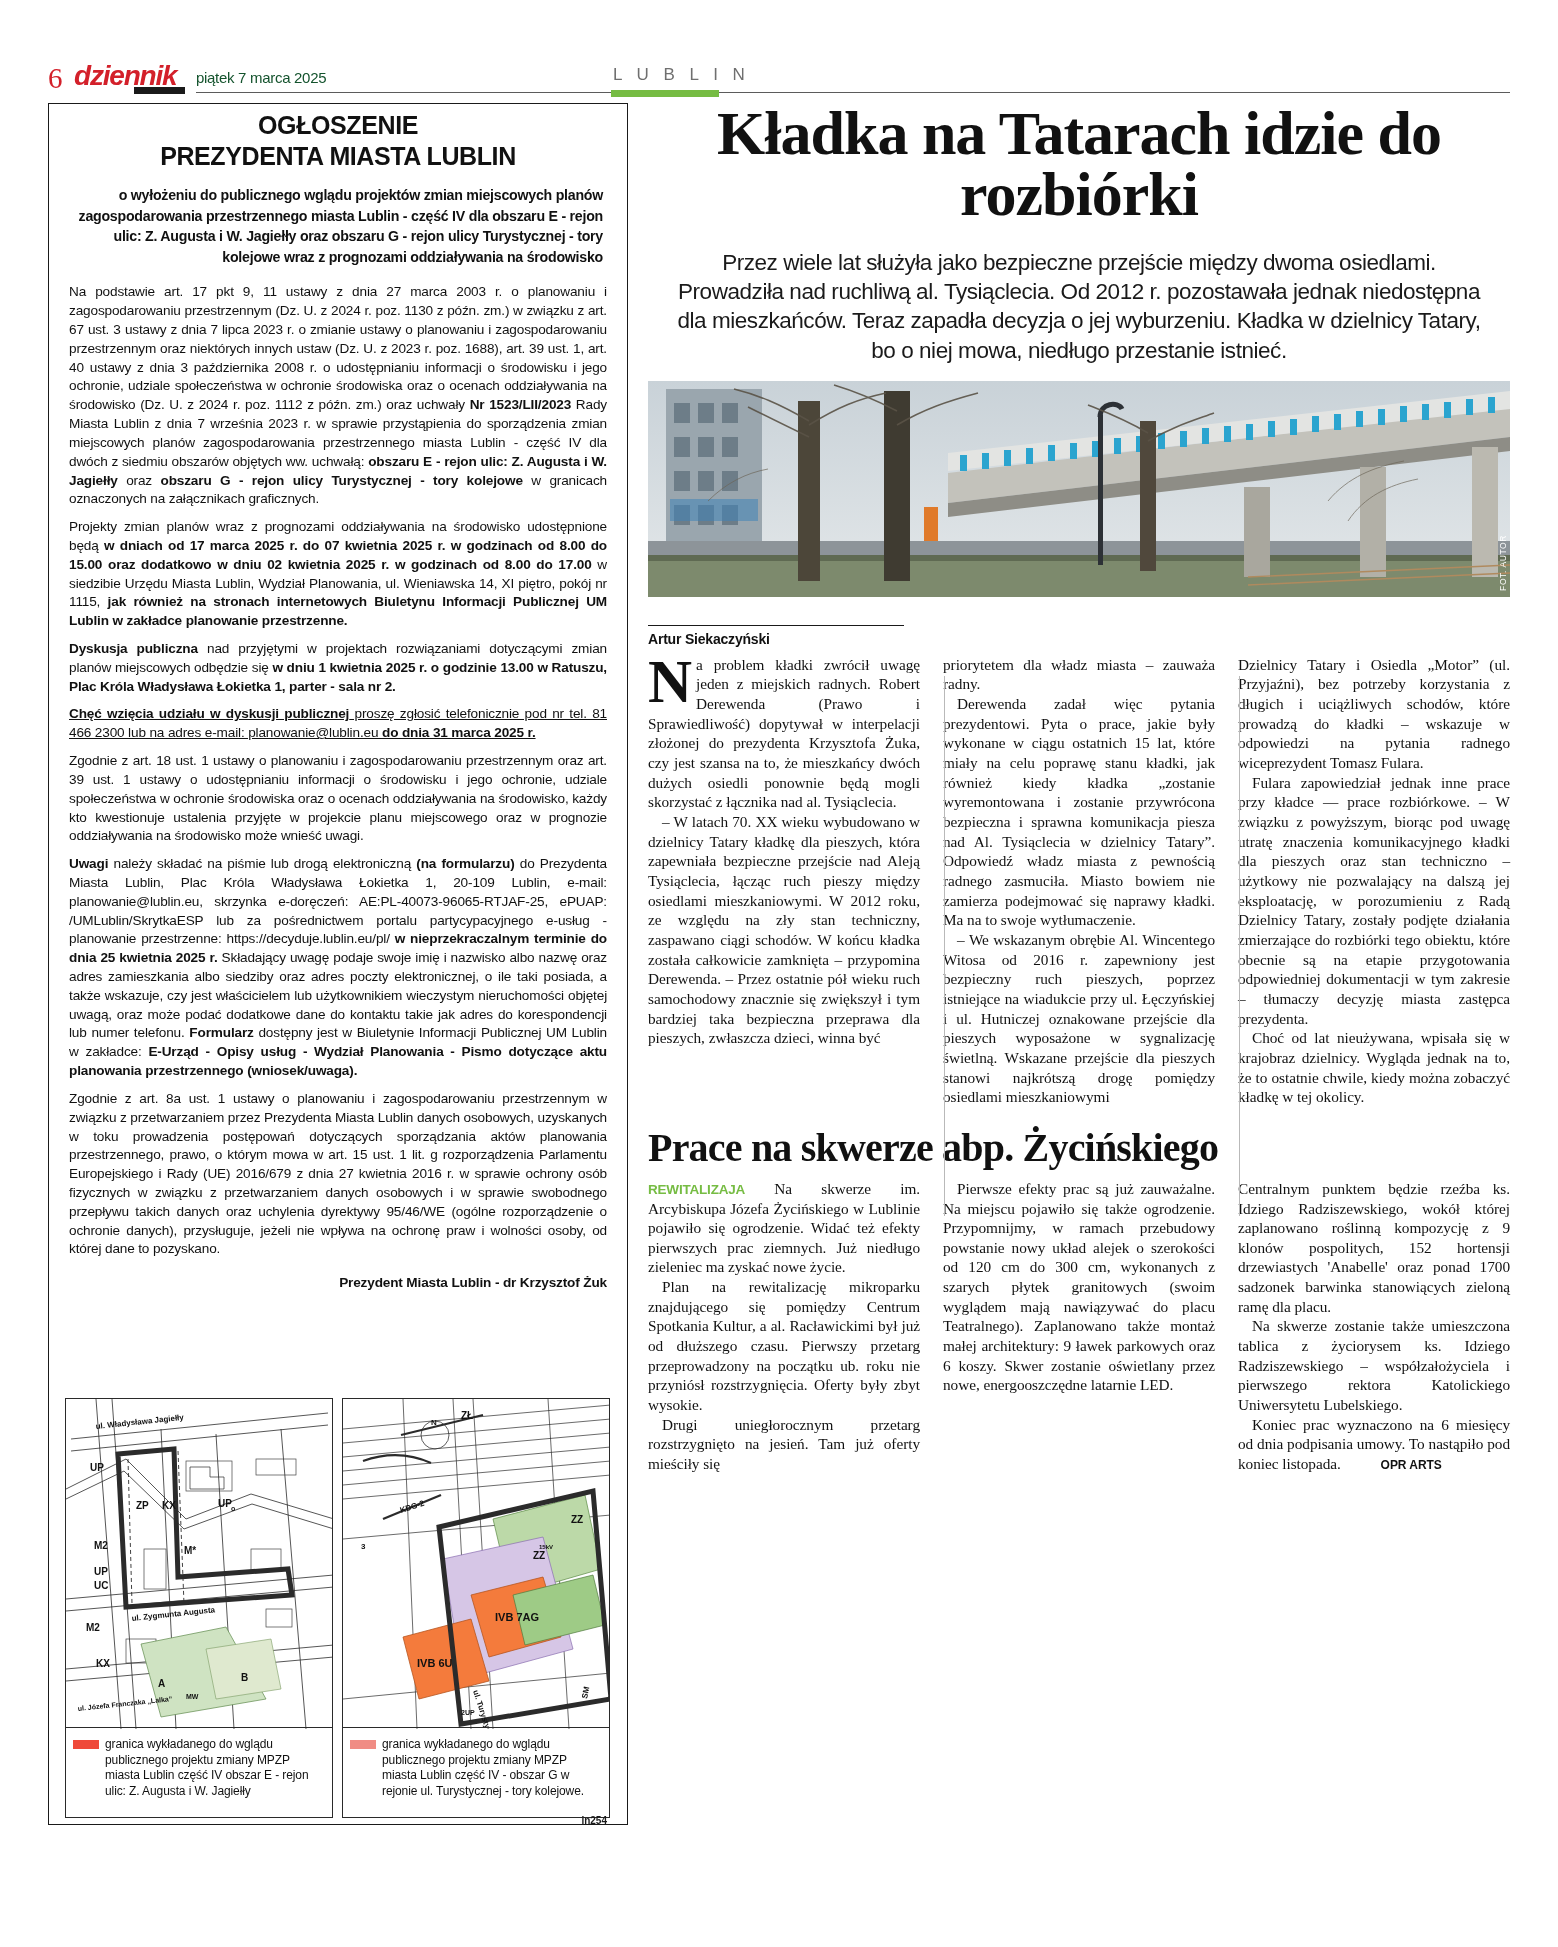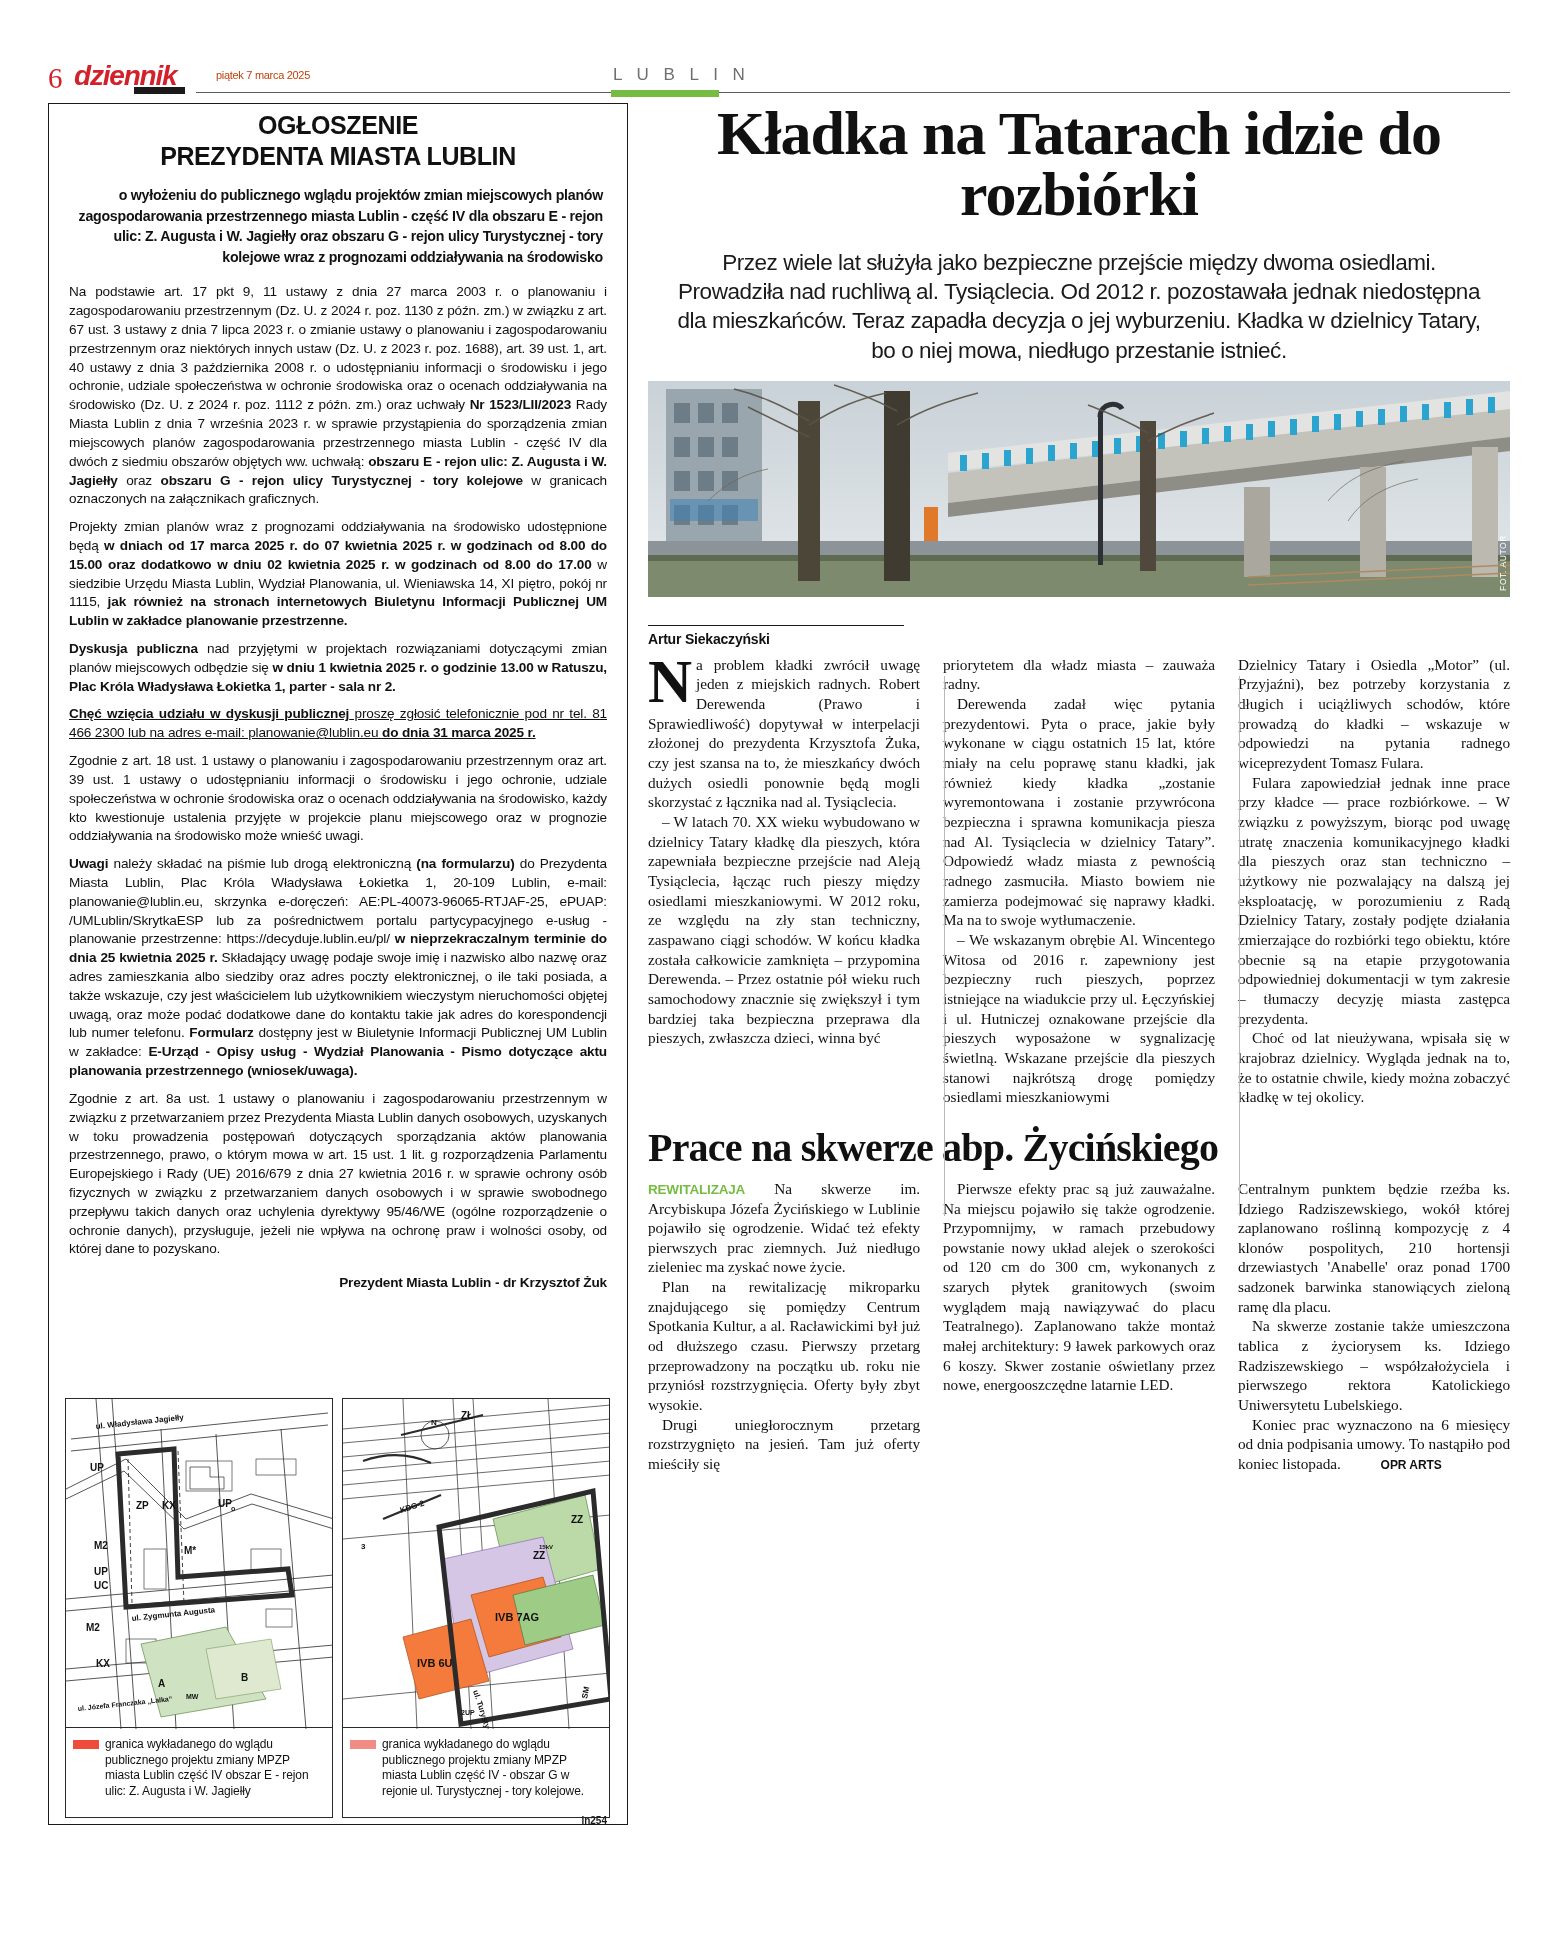--- a/index.html
+++ b/index.html
@@ -29,21 +29,21 @@
     font-weight:bold; font-style:italic;
     font-size:28px; color:#d3202a;
     letter-spacing:-1.2px;
   }
   .masthead-bar{
     position:absolute; left:86px; top:27px; width:51px; height:7px;
     background:#1a1a1a;
   }
   .header-date{
     position:absolute; left:148px; top:9px;
-    font-size:11px; color:#c2410c; letter-spacing:-0.3px;margin-left:20px;
+    font-size:15px; color:#14532d; letter-spacing:-0.3px;
   }
   .header-rule{
     position:absolute; left:148px; top:32px; width:1314px; height:1px;
     background:#5b5b5b;
   }
   .section-word{
     position:absolute; left:565px; top:5px;
     font-size:17px; letter-spacing:5px; color:#6f6f6f;
   }
   .section-underline{
@@ -490,21 +490,21 @@
         <p>Drugi uniegłorocznym przetarg rozstrzygnięto na jesień. Tam już oferty mieściły się</p>
       </div>
     </div>
     <div class="col">
       <div class="art">
         <p>Pierwsze efekty prac są już zauważalne. Na miejscu pojawiło się także ogrodzenie. Przypomnijmy, w ramach przebudowy powstanie nowy układ alejek o szerokości od 120 cm do 300 cm, wykonanych z szarych płytek granitowych (swoim wyglądem mają nawiązywać do placu Teatralnego). Zaplanowano także montaż małej architektury: 9 ławek parkowych oraz 6 koszy. Skwer zostanie oświetlany przez nowe, energooszczędne latarnie LED.</p>
       </div>
     </div>
     <div class="col">
       <div class="art">
-        <p class="noind">Centralnym punktem będzie rzeźba ks. Idziego Radziszewskiego, wokół której zaplanowano roślinną kompozycję z 4 klonów pospolitych, 210 hortensji drzewiastych 'Anabelle' oraz ponad 1700 sadzonek barwinka stanowiących zieloną ramę dla placu.</p>
+        <p class="noind">Centralnym punktem będzie rzeźba ks. Idziego Radziszewskiego, wokół której zaplanowano roślinną kompozycję z 9 klonów pospolitych, 152 hortensji drzewiastych 'Anabelle' oraz ponad 1700 sadzonek barwinka stanowiących zieloną ramę dla placu.</p>
         <p>Na skwerze zostanie także umieszczona tablica z życiorysem ks. Idziego Radziszewskiego – współzałożyciela i pierwszego rektora Katolickiego Uniwersytetu Lubelskiego.</p>
         <p><span>Koniec prac wyznaczono na 6 miesięcy od dnia podpisania umowy. To nastąpiło pod koniec listopada.</span> <span class="opr">OPR ARTS</span></p>
       </div>
     </div>
   </div>
 </div>
 
 <div class="vline" style="left:944px; top:676px; height:540px;"></div>
 <div class="vline" style="left:1239px; top:676px; height:540px;"></div>
 

